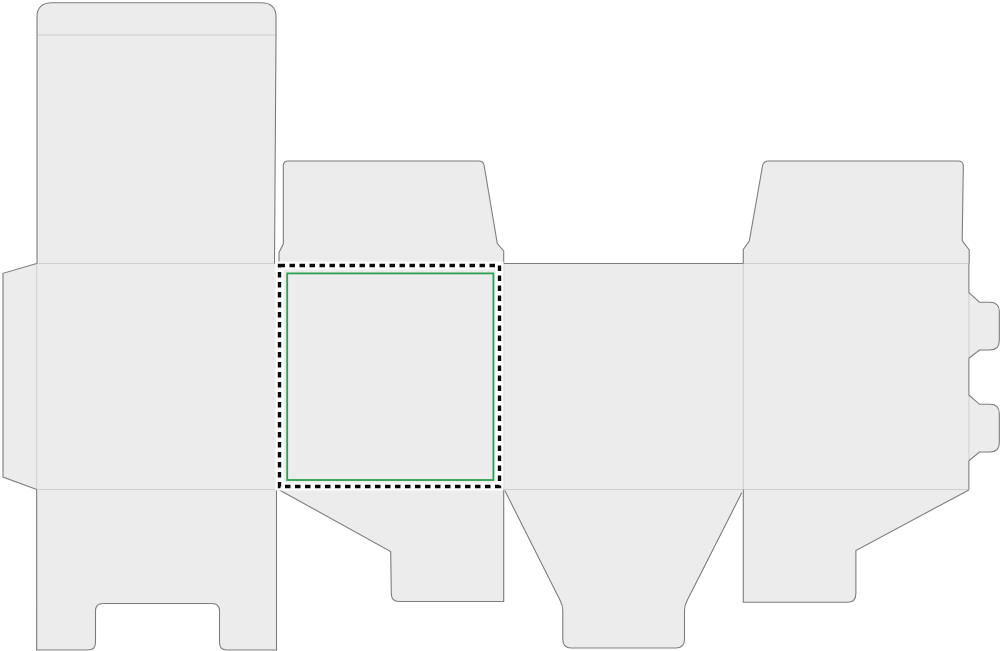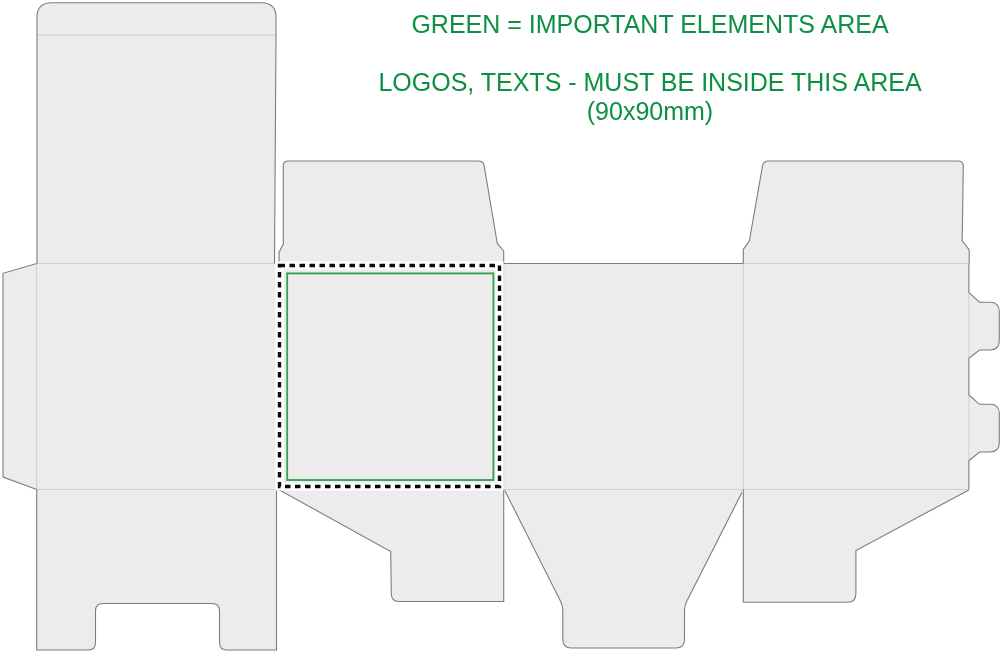--- a/index.html
+++ b/index.html
@@ -73,19 +73,14 @@
       <path class="cut" d="M968.9,263.5 L968.9,292.7 M968.9,358.3 L968.9,395 M968.9,460.7 L968.9,489.5"></path>
     </g>
 
     <g>
       <rect class="dash-under" x="279.5" y="265.5" width="220" height="221"></rect>
       <rect class="dash" x="279.5" y="265.5" width="220" height="221"></rect>
       <rect class="safe" x="287.2" y="273.4" width="206.2" height="206.6"></rect>
     </g>
   </svg>
 
-  <div class="notice">
-    <div>GREEN = IMPORTANT ELEMENTS AREA</div>
-    <div class="notice-line2">LOGOS, TEXTS - MUST BE INSIDE THIS AREA</div>
-    <div>(90x90mm)</div>
-  </div>
 
 </div>
 
 </body></html>

